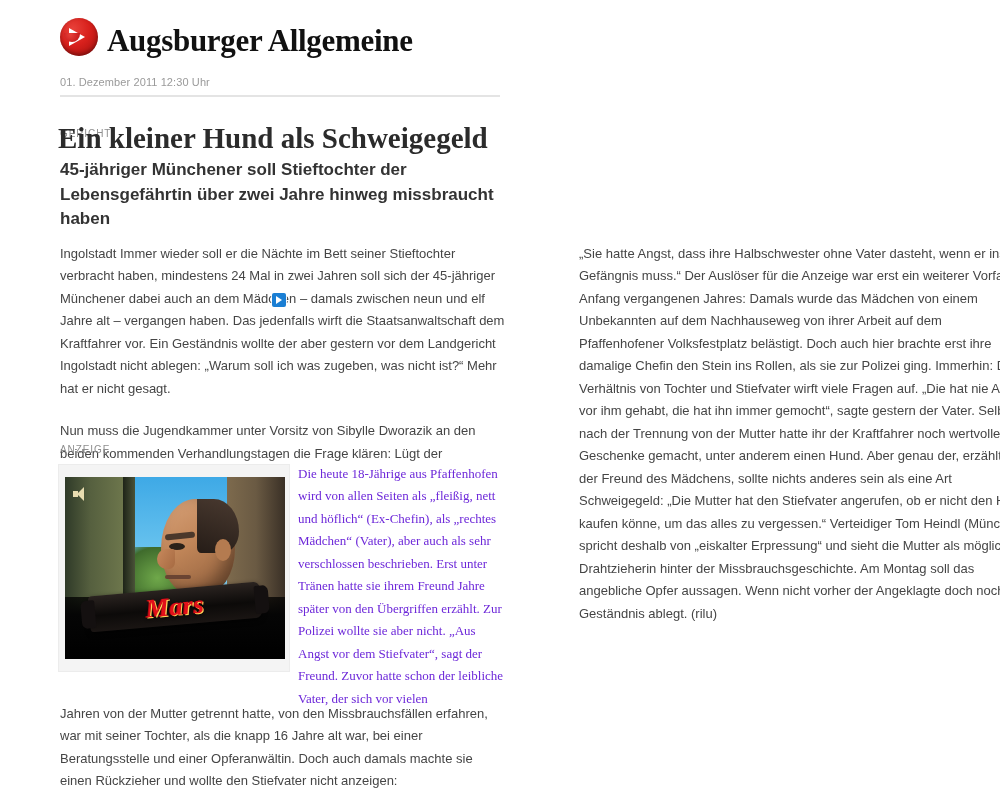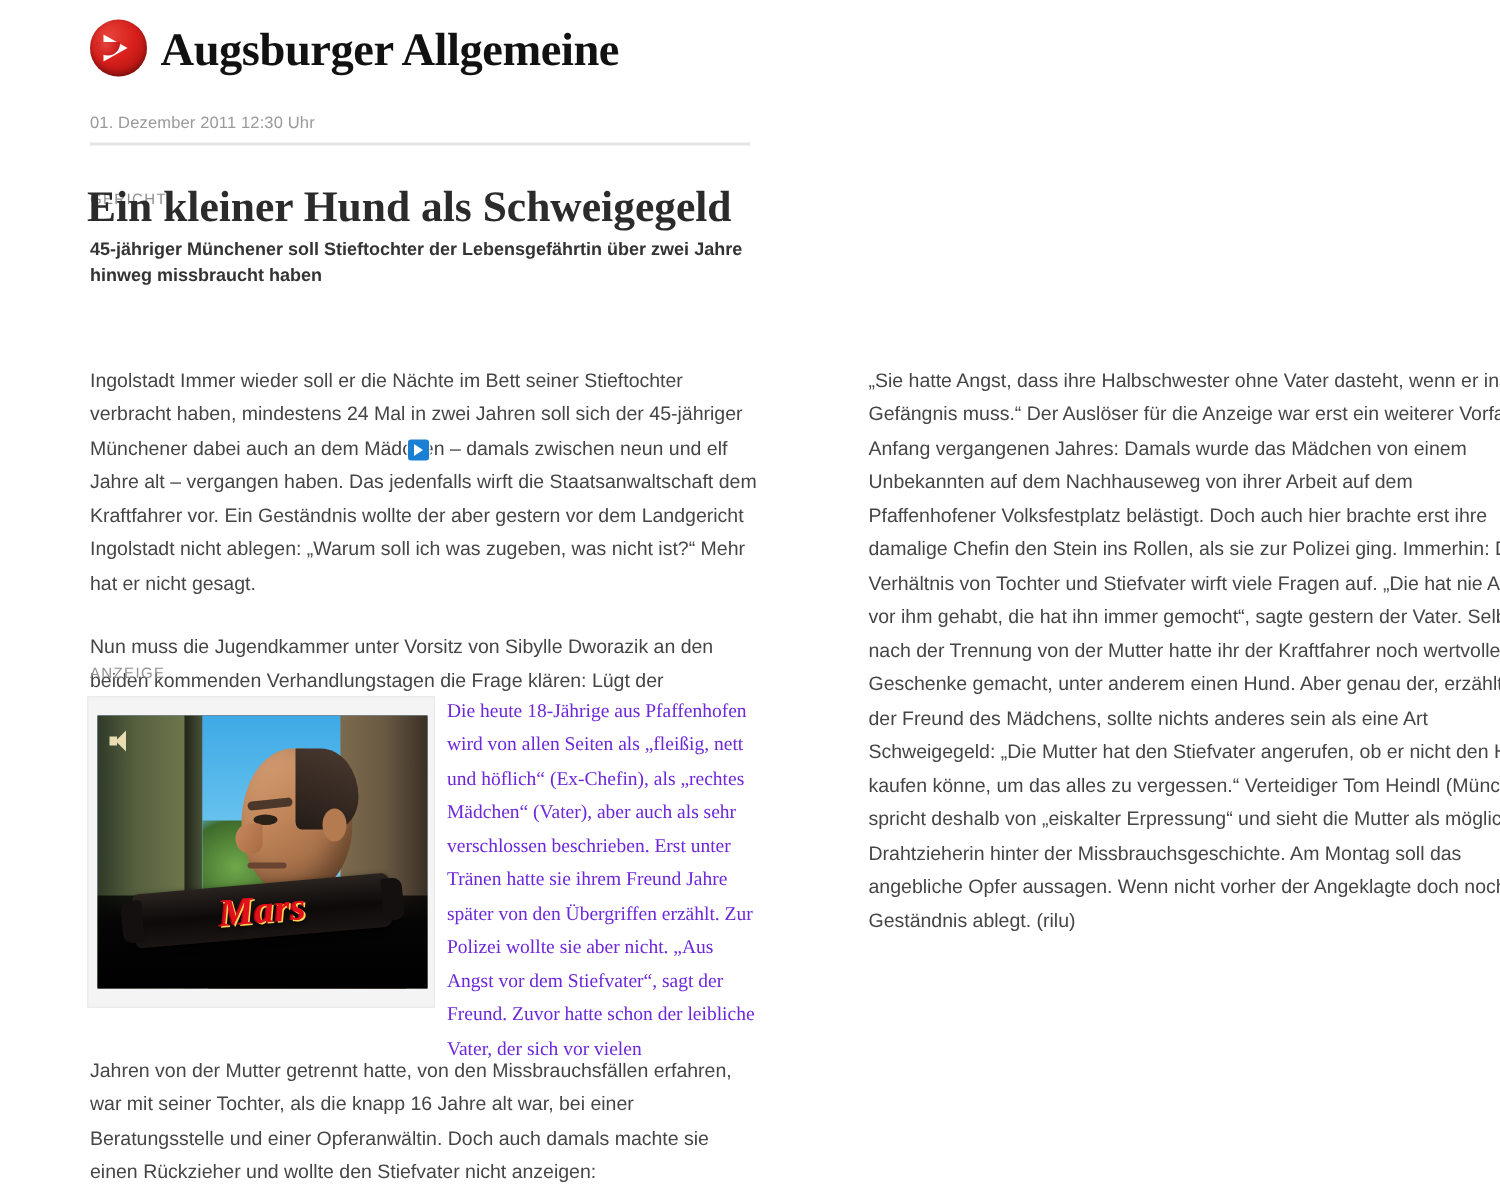--- a/index.html
+++ b/index.html
@@ -15,21 +15,21 @@
     color: #3a3a3a;
     position: relative;
   }
 
   
   .masthead {
     position: absolute;
     left: 60px;
     top: 8px;
     display: flex;
-    align-items: center;
+    align-items: flex-end;
     height: 48px;
   }
   .logo-mark {
     width: 38px;
     height: 38px;
     border-radius: 50%;
     background: radial-gradient(circle at 34% 28%, #e8413a 0%, #d8201c 45%, #9e0f0d 100%);
     position: relative;
     flex: 0 0 auto;
     margin-right: 9px;
@@ -103,21 +103,21 @@
     color: #2b2b2b;
     margin: 0;
     line-height: 1.2;
     white-space: nowrap;
   }
   .subhead {
     position: absolute;
     left: 60px;
     top: 158px;
     width: 440px;
-    font-size: 12px;
+    font-size: 17px;
     font-weight: bold;
     color: #333333;
     line-height: 1.45;
     margin: 0;
   }
 
   
   .col-left {
     position: absolute;
     left: 60px;

